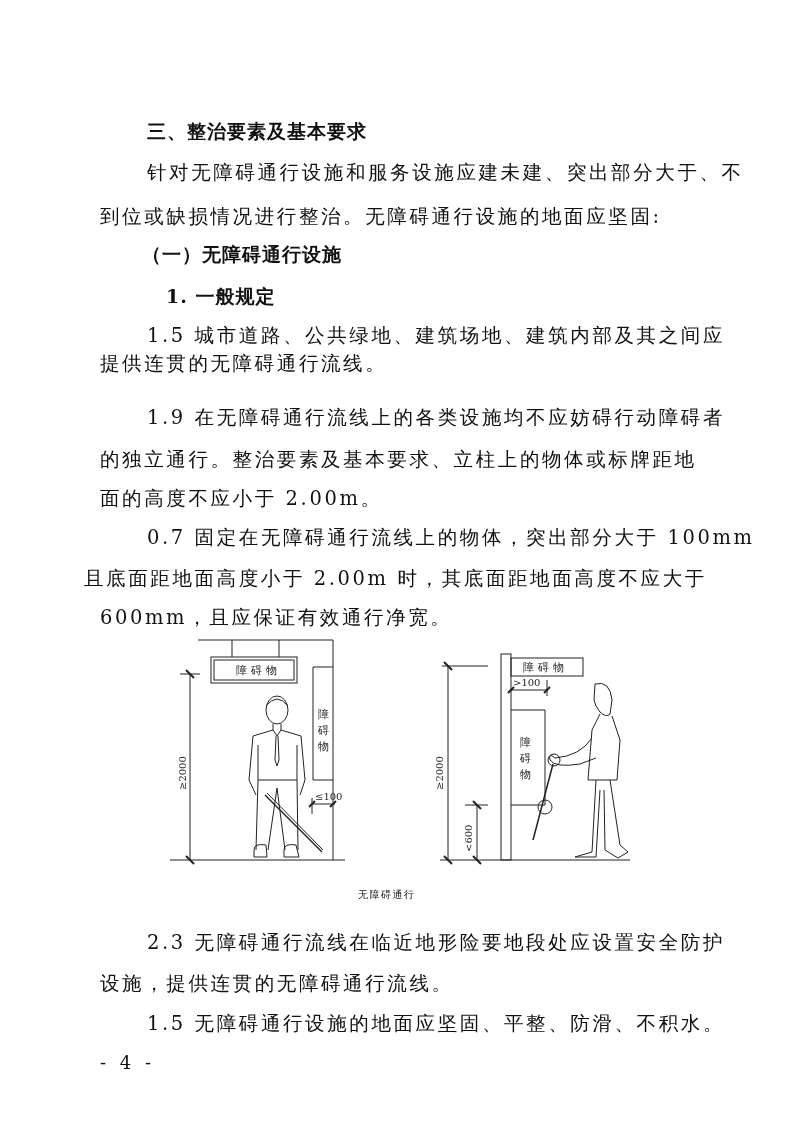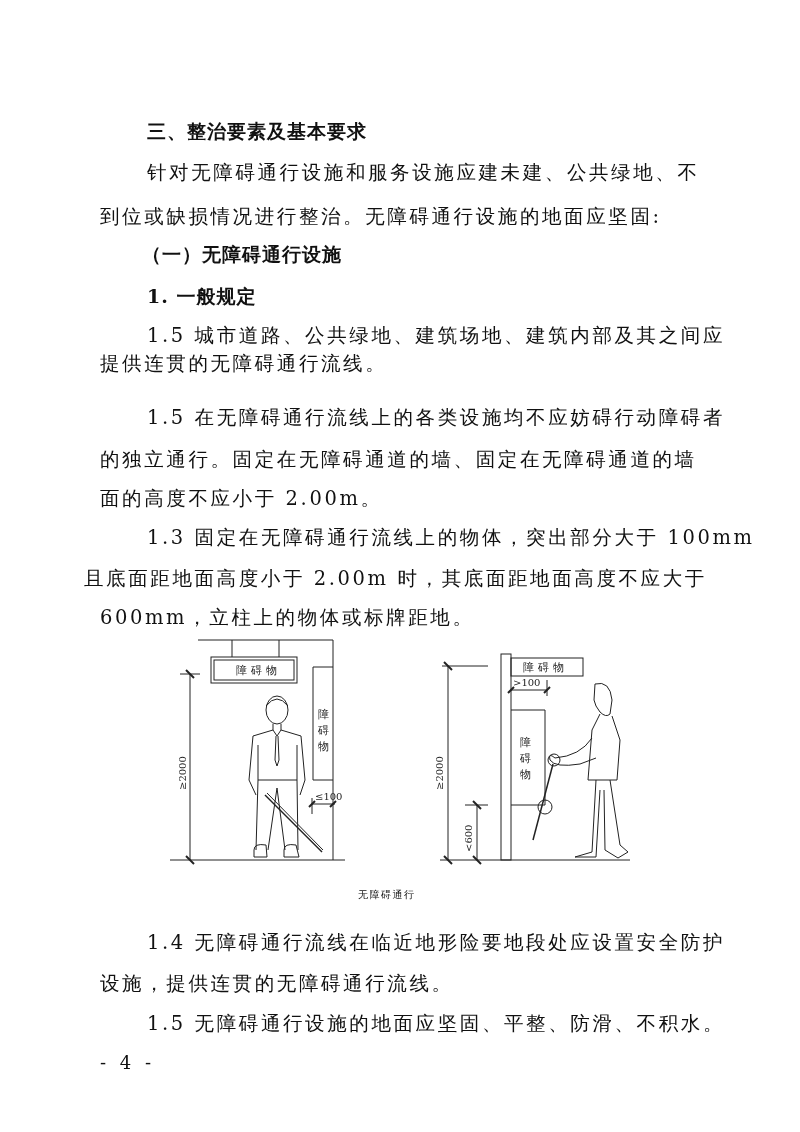--- a/index.html
+++ b/index.html
@@ -1,47 +1,47 @@
 <!DOCTYPE html>
 <html><head>
 <meta charset="utf-8">
 <style>
   html, body { margin:0; padding:0; background:#ffffff; }
   body { width:800px; height:1132px; position:relative; overflow:hidden;
          font-family:"DejaVu Serif","Liberation Serif",serif; color:#111; }
   .line { position:absolute; left:0; white-space:nowrap; font-size:19.5px; letter-spacing:2.6px; line-height:22px; }
   .h1 { font-family:"DejaVu Sans","Liberation Sans",sans-serif; font-weight:bold; letter-spacing:1px; font-size:19px; }
-  .h2 { font-weight:bold; font-size:19px; letter-spacing:1px; }
+  .h2 { font-weight:bold; font-size:19px; letter-spacing:1px;margin-left:19px; }
   .caption { position:absolute; font-size:10px; letter-spacing:1.5px; }
   .pagenum { position:absolute; left:100px; top:1052px; font-size:18px; letter-spacing:4px; }
   svg text { font-family:"DejaVu Serif","Liberation Serif",serif; }
 </style>
 </head>
 <body>
 
 <div>
 
   <div class="line h1" style="left:147px;top:120px;">三、整治要素及基本要求</div>
 
-  <div class="line" style="left:147px;top:162px;">针对无障碍通行设施和服务设施应建未建、公共绿地、不</div>
+  <div class="line" style="left:147px;top:162px;">针对无障碍通行设施和服务设施应建未建、突出部分大于、不</div>
   <div class="line" style="left:100px;top:206px;">到位或缺损情况进行整治。无障碍通行设施的地面应坚固:</div>
 
   <div class="line h1" style="left:142px;top:243px;text-align:center;">（一）无障碍通行设施</div>
   <div class="line h2" style="left:147px;top:285px;">1.  一般规定</div>
 
   <div class="line" style="left:147px;top:325px;">1.5 城市道路、公共绿地、建筑场地、建筑内部及其之间应</div>
   <div class="line" style="left:100px;top:353px;">提供连贯的无障碍通行流线。</div>
 
-  <div class="line" style="left:147px;top:407px;">1.5 在无障碍通行流线上的各类设施均不应妨碍行动障碍者</div>
-  <div class="line" style="left:100px;top:449px;">的独立通行。固定在无障碍通道的墙、固定在无障碍通道的墙</div>
+  <div class="line" style="left:147px;top:407px;">1.9 在无障碍通行流线上的各类设施均不应妨碍行动障碍者</div>
+  <div class="line" style="left:100px;top:449px;">的独立通行。整治要素及基本要求、立柱上的物体或标牌距地</div>
   <div class="line" style="left:100px;top:488px;">面的高度不应小于 2.00m。</div>
 
-  <div class="line" style="left:147px;top:527px;">1.3 固定在无障碍通行流线上的物体，突出部分大于 100mm</div>
+  <div class="line" style="left:147px;top:527px;">0.7 固定在无障碍通行流线上的物体，突出部分大于 100mm</div>
   <div class="line" style="left:84px;top:568px;">且底面距地面高度小于 2.00m 时，其底面距地面高度不应大于</div>
-  <div class="line" style="left:100px;top:607px;">600mm，立柱上的物体或标牌距地。</div>
+  <div class="line" style="left:100px;top:607px;">600mm，且应保证有效通行净宽。</div>
 
   <svg style="position:absolute;left:170px;top:630px;" width="480" height="240" viewBox="0 0 480 240">
     <g stroke="#222" fill="none" stroke-width="1">
 
       <g>
 
         <polyline points="28,10 163,10 163,230"></polyline>
 
         <line x1="62" y1="10" x2="62" y2="27"></line>
         <line x1="109" y1="10" x2="109" y2="27"></line>
@@ -129,18 +129,18 @@
       <text x="350" y="116">障</text>
       <text x="350" y="132">碍</text>
       <text x="350" y="148">物</text>
       <text transform="translate(273,160) rotate(-90)" font-size="10">≥2000</text>
       <text transform="translate(302,222) rotate(-90)" font-size="10">&lt;600</text>
     </g>
   </svg>
 
   <div class="caption" style="left:358px;top:888px;">无障碍通行</div>
 
-  <div class="line" style="left:147px;top:932px;">1.4 无障碍通行流线在临近地形险要地段处应设置安全防护</div>
+  <div class="line" style="left:147px;top:932px;">2.3 无障碍通行流线在临近地形险要地段处应设置安全防护</div>
   <div class="line" style="left:100px;top:973px;">设施，提供连贯的无障碍通行流线。</div>
   <div class="line" style="left:147px;top:1013px;">1.5 无障碍通行设施的地面应坚固、平整、防滑、不积水。</div>
 
   <div class="pagenum">- 4 -</div>
 </div>
 
 </body></html>

